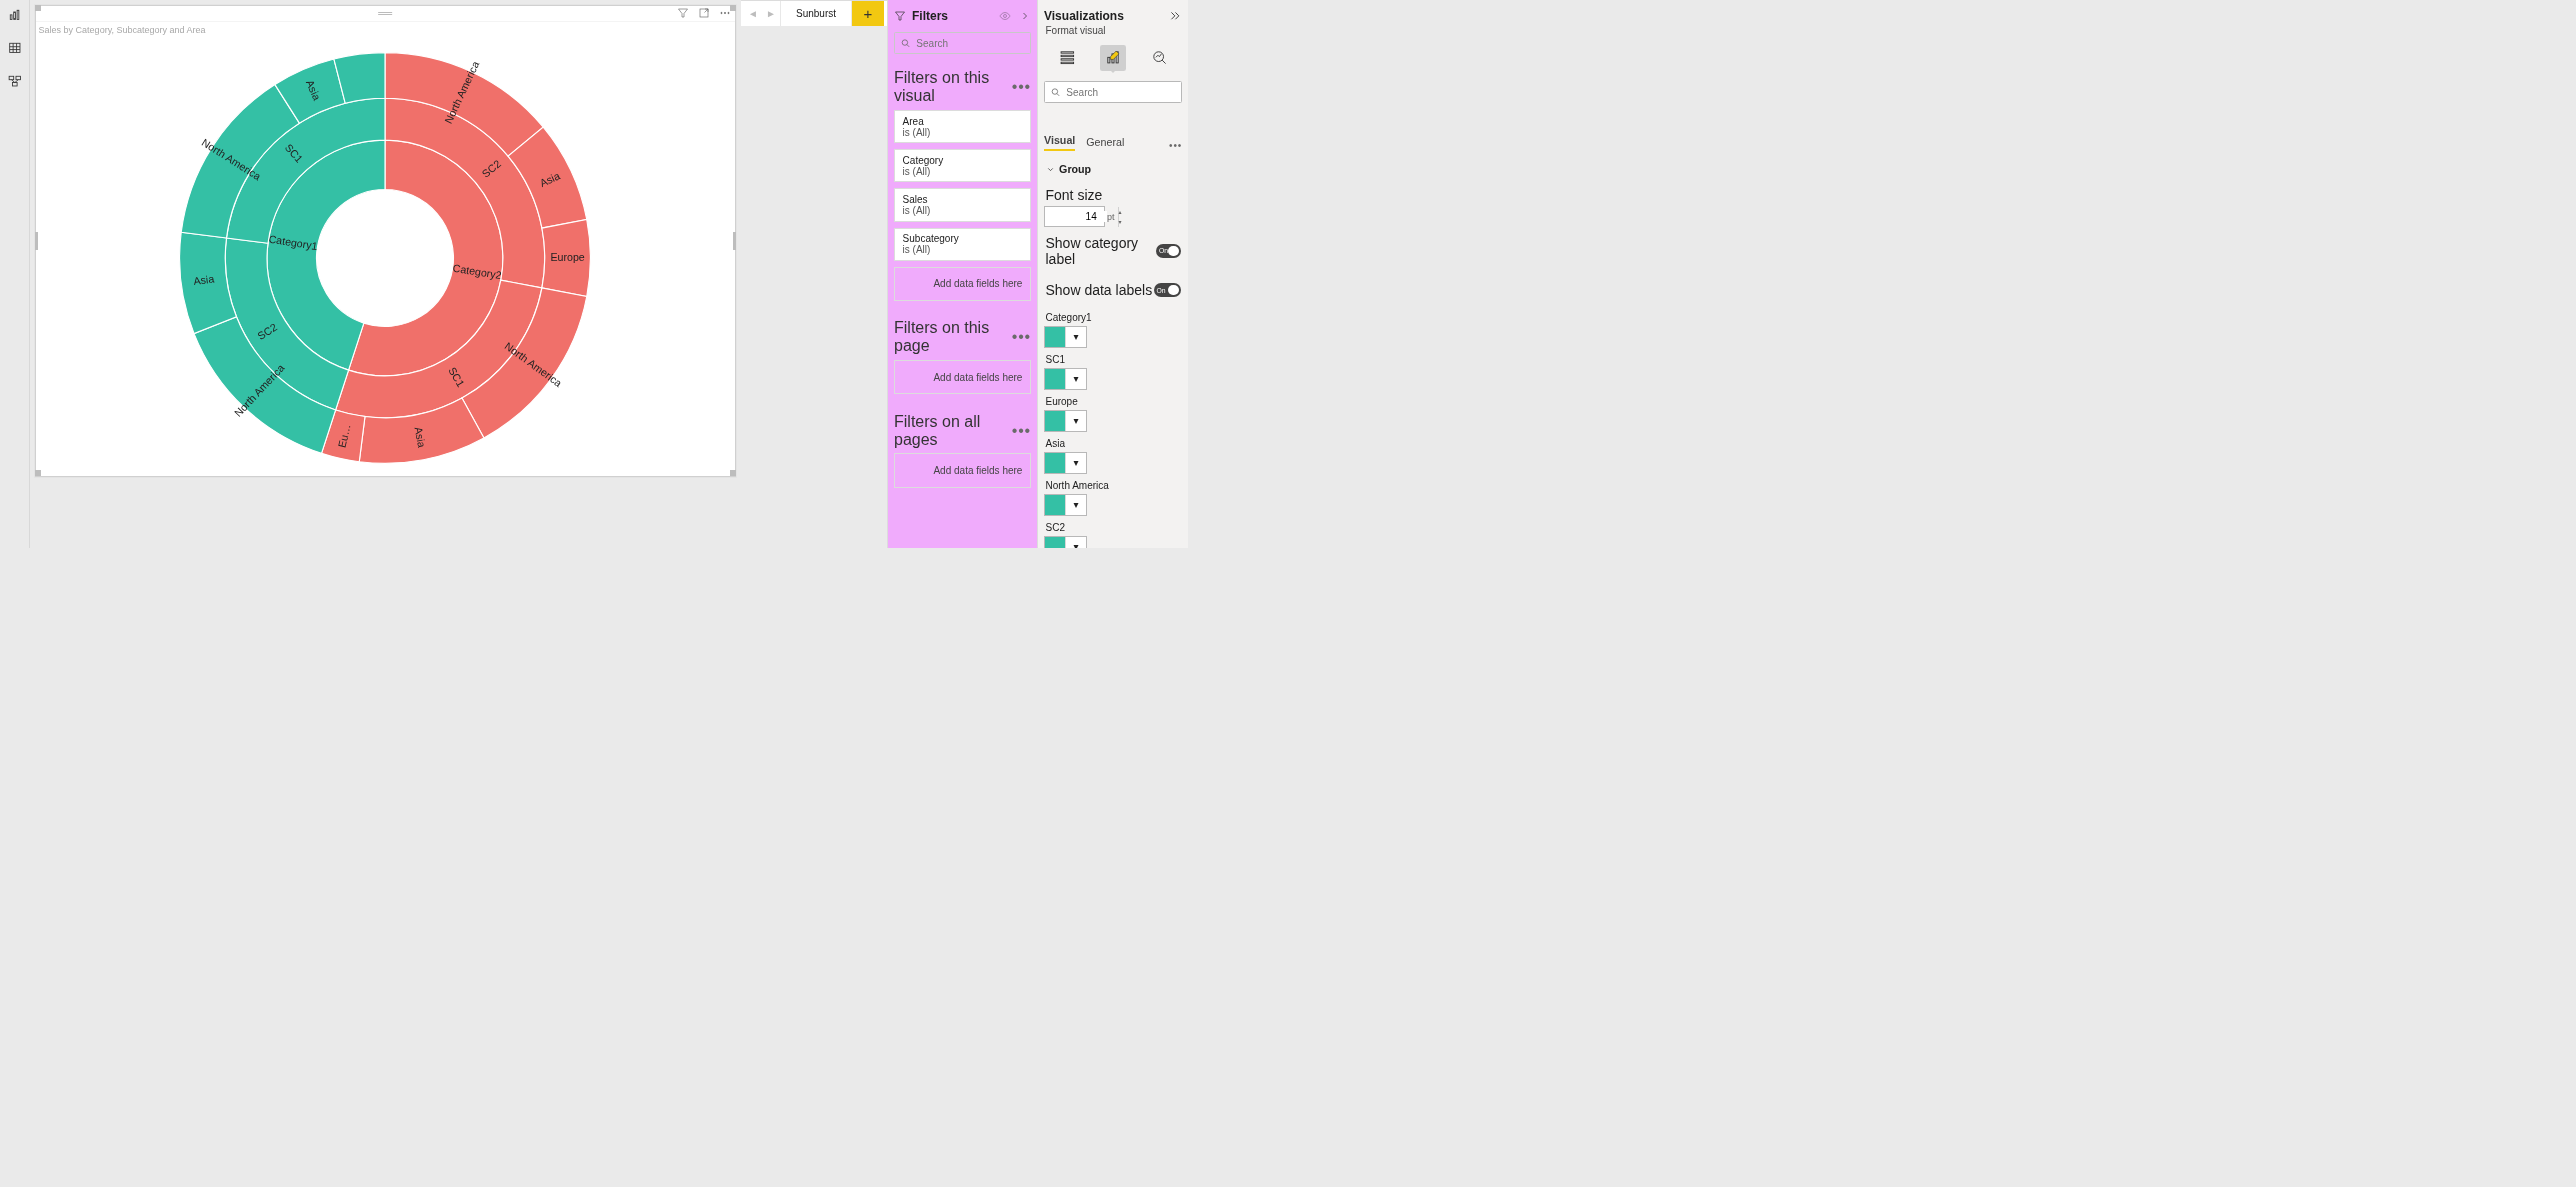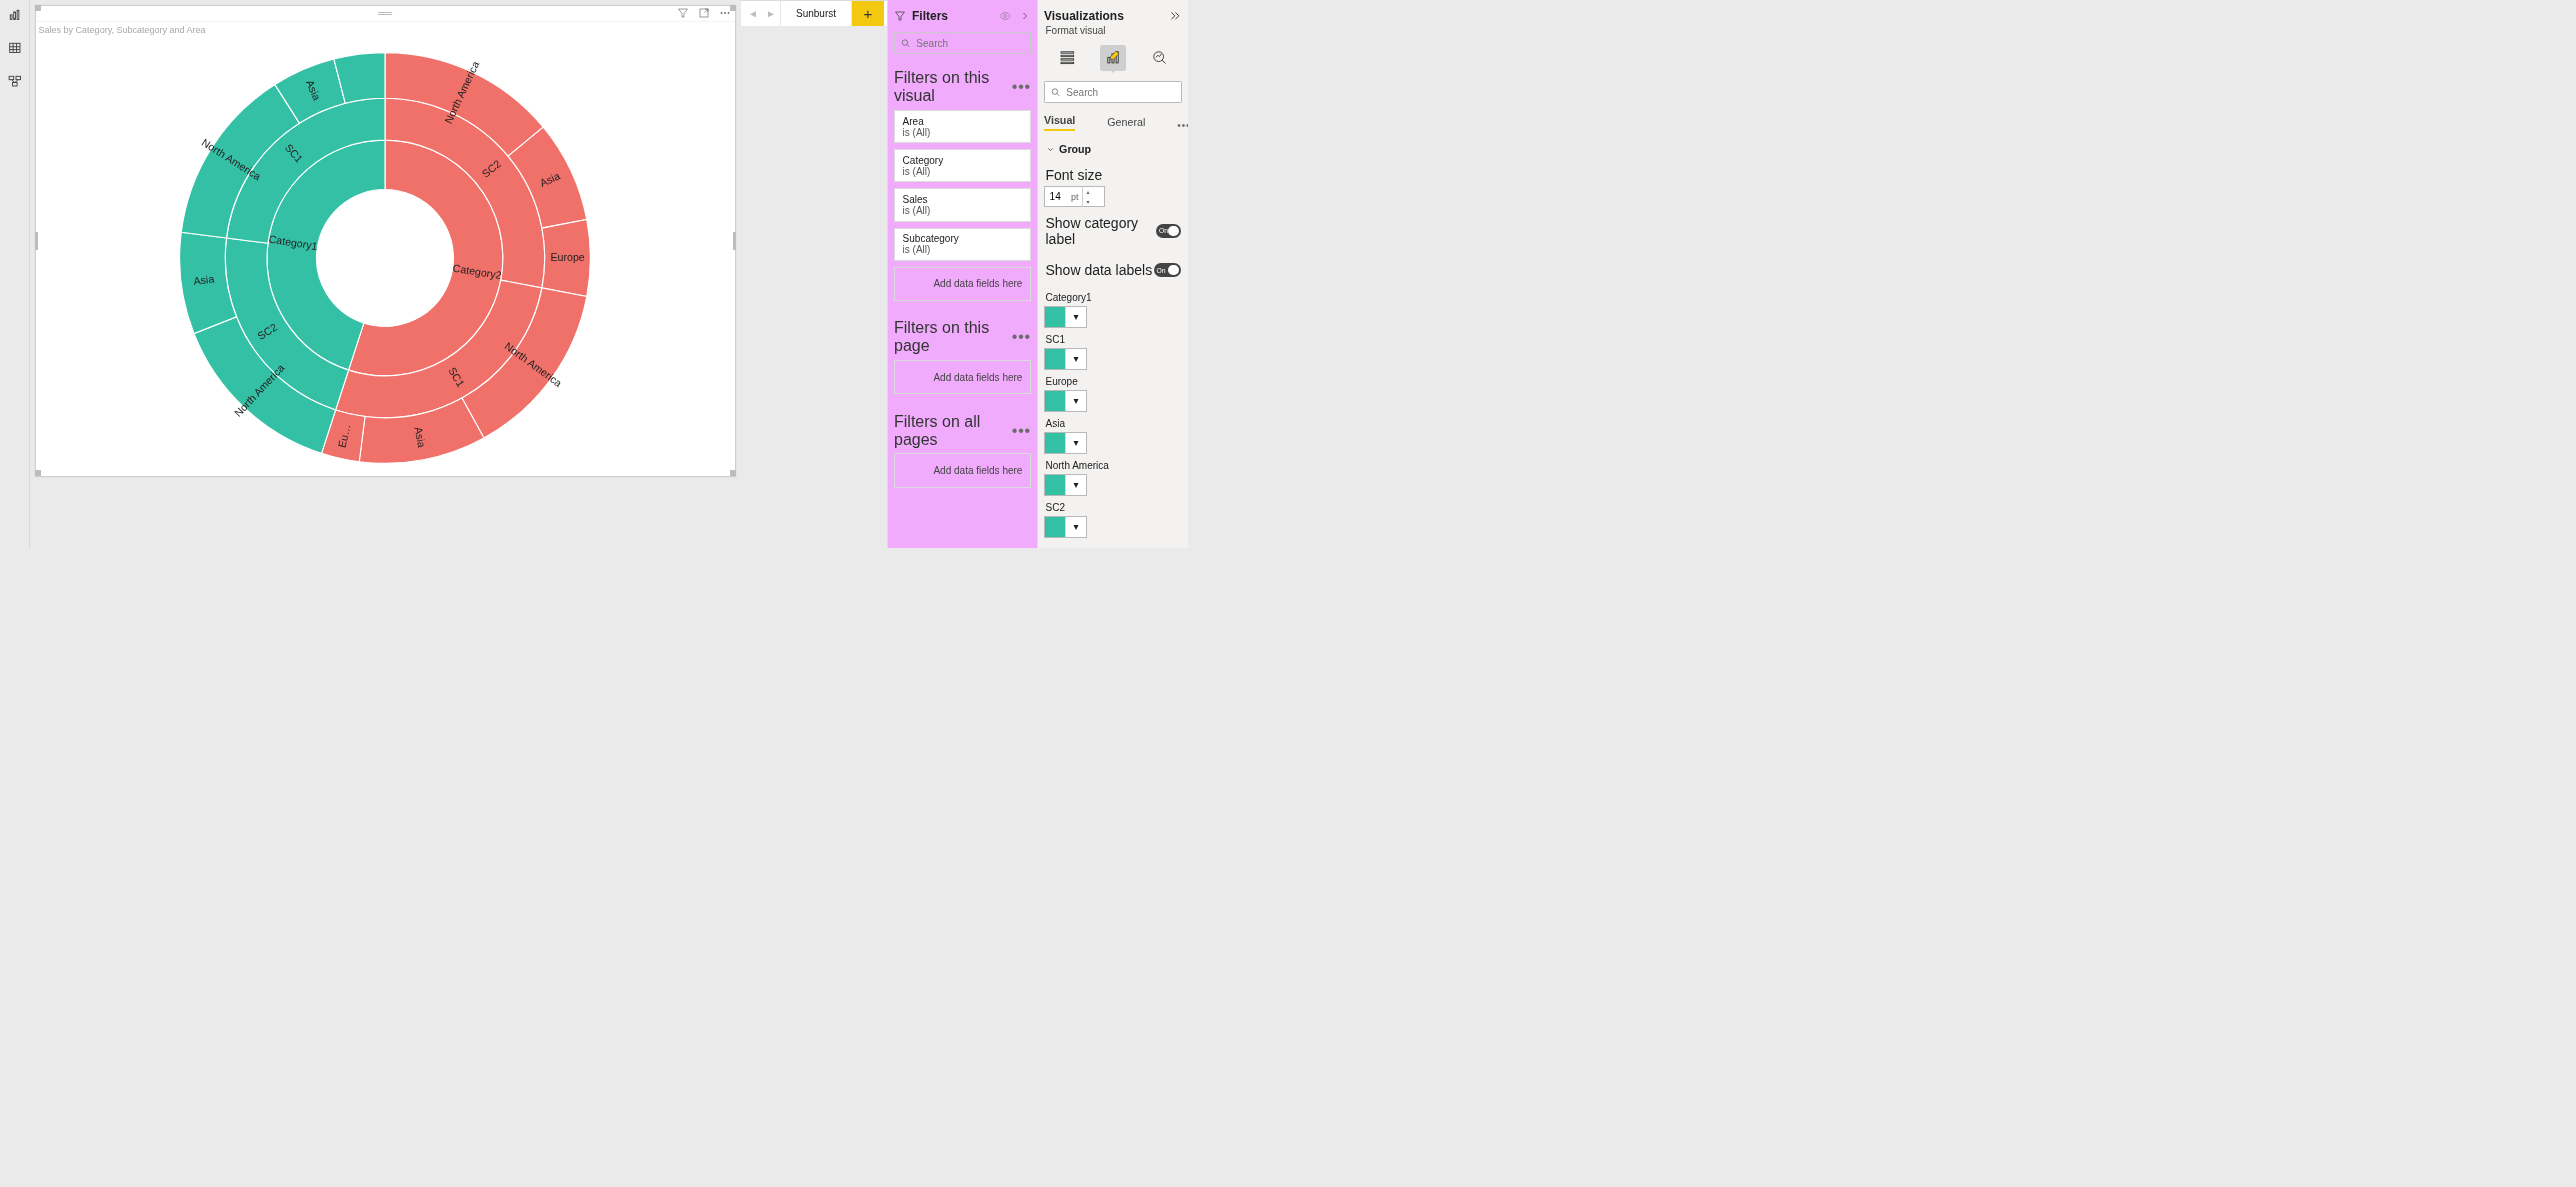--- a/index.html
+++ b/index.html
@@ -174,34 +174,34 @@
     border:4.6px solid transparent;border-top-color:#cfcfcf;
   }
   .mode-tab svg{width:16.7px;height:16.7px;stroke:#333;fill:none;stroke-width:1.3;}
   .vis-search{
     display:flex;align-items:center;gap:6px;
     border:0.8px solid #b8b8b8;border-radius:1.5px;
     padding:4.6px 6px;margin:3px 0 7.6px 0;
     background:#fff;
   }
   .vis-search input{border:none;outline:none;width:100%;font-size:10px;}
-  .tabs-row{display:flex;gap:32px;align-items:flex-end;}
+  .tabs-row{display:flex;gap:11px;align-items:flex-end;margin-top:20px;}
   .vtab{font-size:10.7px;color:#444;padding:3px 0;cursor:pointer;}
   .vtab.active{font-weight:600;border-bottom:2.3px solid #f2c811;padding-bottom:3px;}
   .tabs-row .dots{margin-left:auto;}
   .group-head{
     display:flex;gap:4.6px;align-items:center;
     font-size:10.7px;font-weight:600;margin:12px 0 7.6px 1.5px;cursor:pointer;
   }
   .group-head svg{width:9px;height:9px;stroke:#333;stroke-width:2;fill:none;}
   .prop-label{font-size:14px;margin:4.6px 0 3px 1.5px;}
   .font-size-box{
     display:flex;align-items:center;
     border:0.8px solid #b8b8b8;background:#fff;
-    width:61px;height:21px;
+    width:61px;height:21px;padding-left:36px;
   }
   .font-size-box input{width:26px;border:none;outline:none;font-size:10px;padding-left:4.6px;}
   .font-size-box .unit{font-size:9px;color:#666;margin-right:3px;}
   .font-size-box .spinners{display:flex;flex-direction:column;border-left:0.8px solid #d0d0d0;width:12px;}
   .font-size-box .spinners div{height:10px;font-size:6px;display:flex;align-items:center;justify-content:center;cursor:pointer;color:#666;}
   .toggle-row{display:flex;justify-content:space-between;align-items:center;margin:7.6px 1.5px;}
   .toggle-row span{font-size:14px;}
   .toggle{
     width:27px;height:13.7px;border-radius:7.6px;background:#444;
     position:relative;color:#fff;font-size:6.8px;display:flex;align-items:center;

